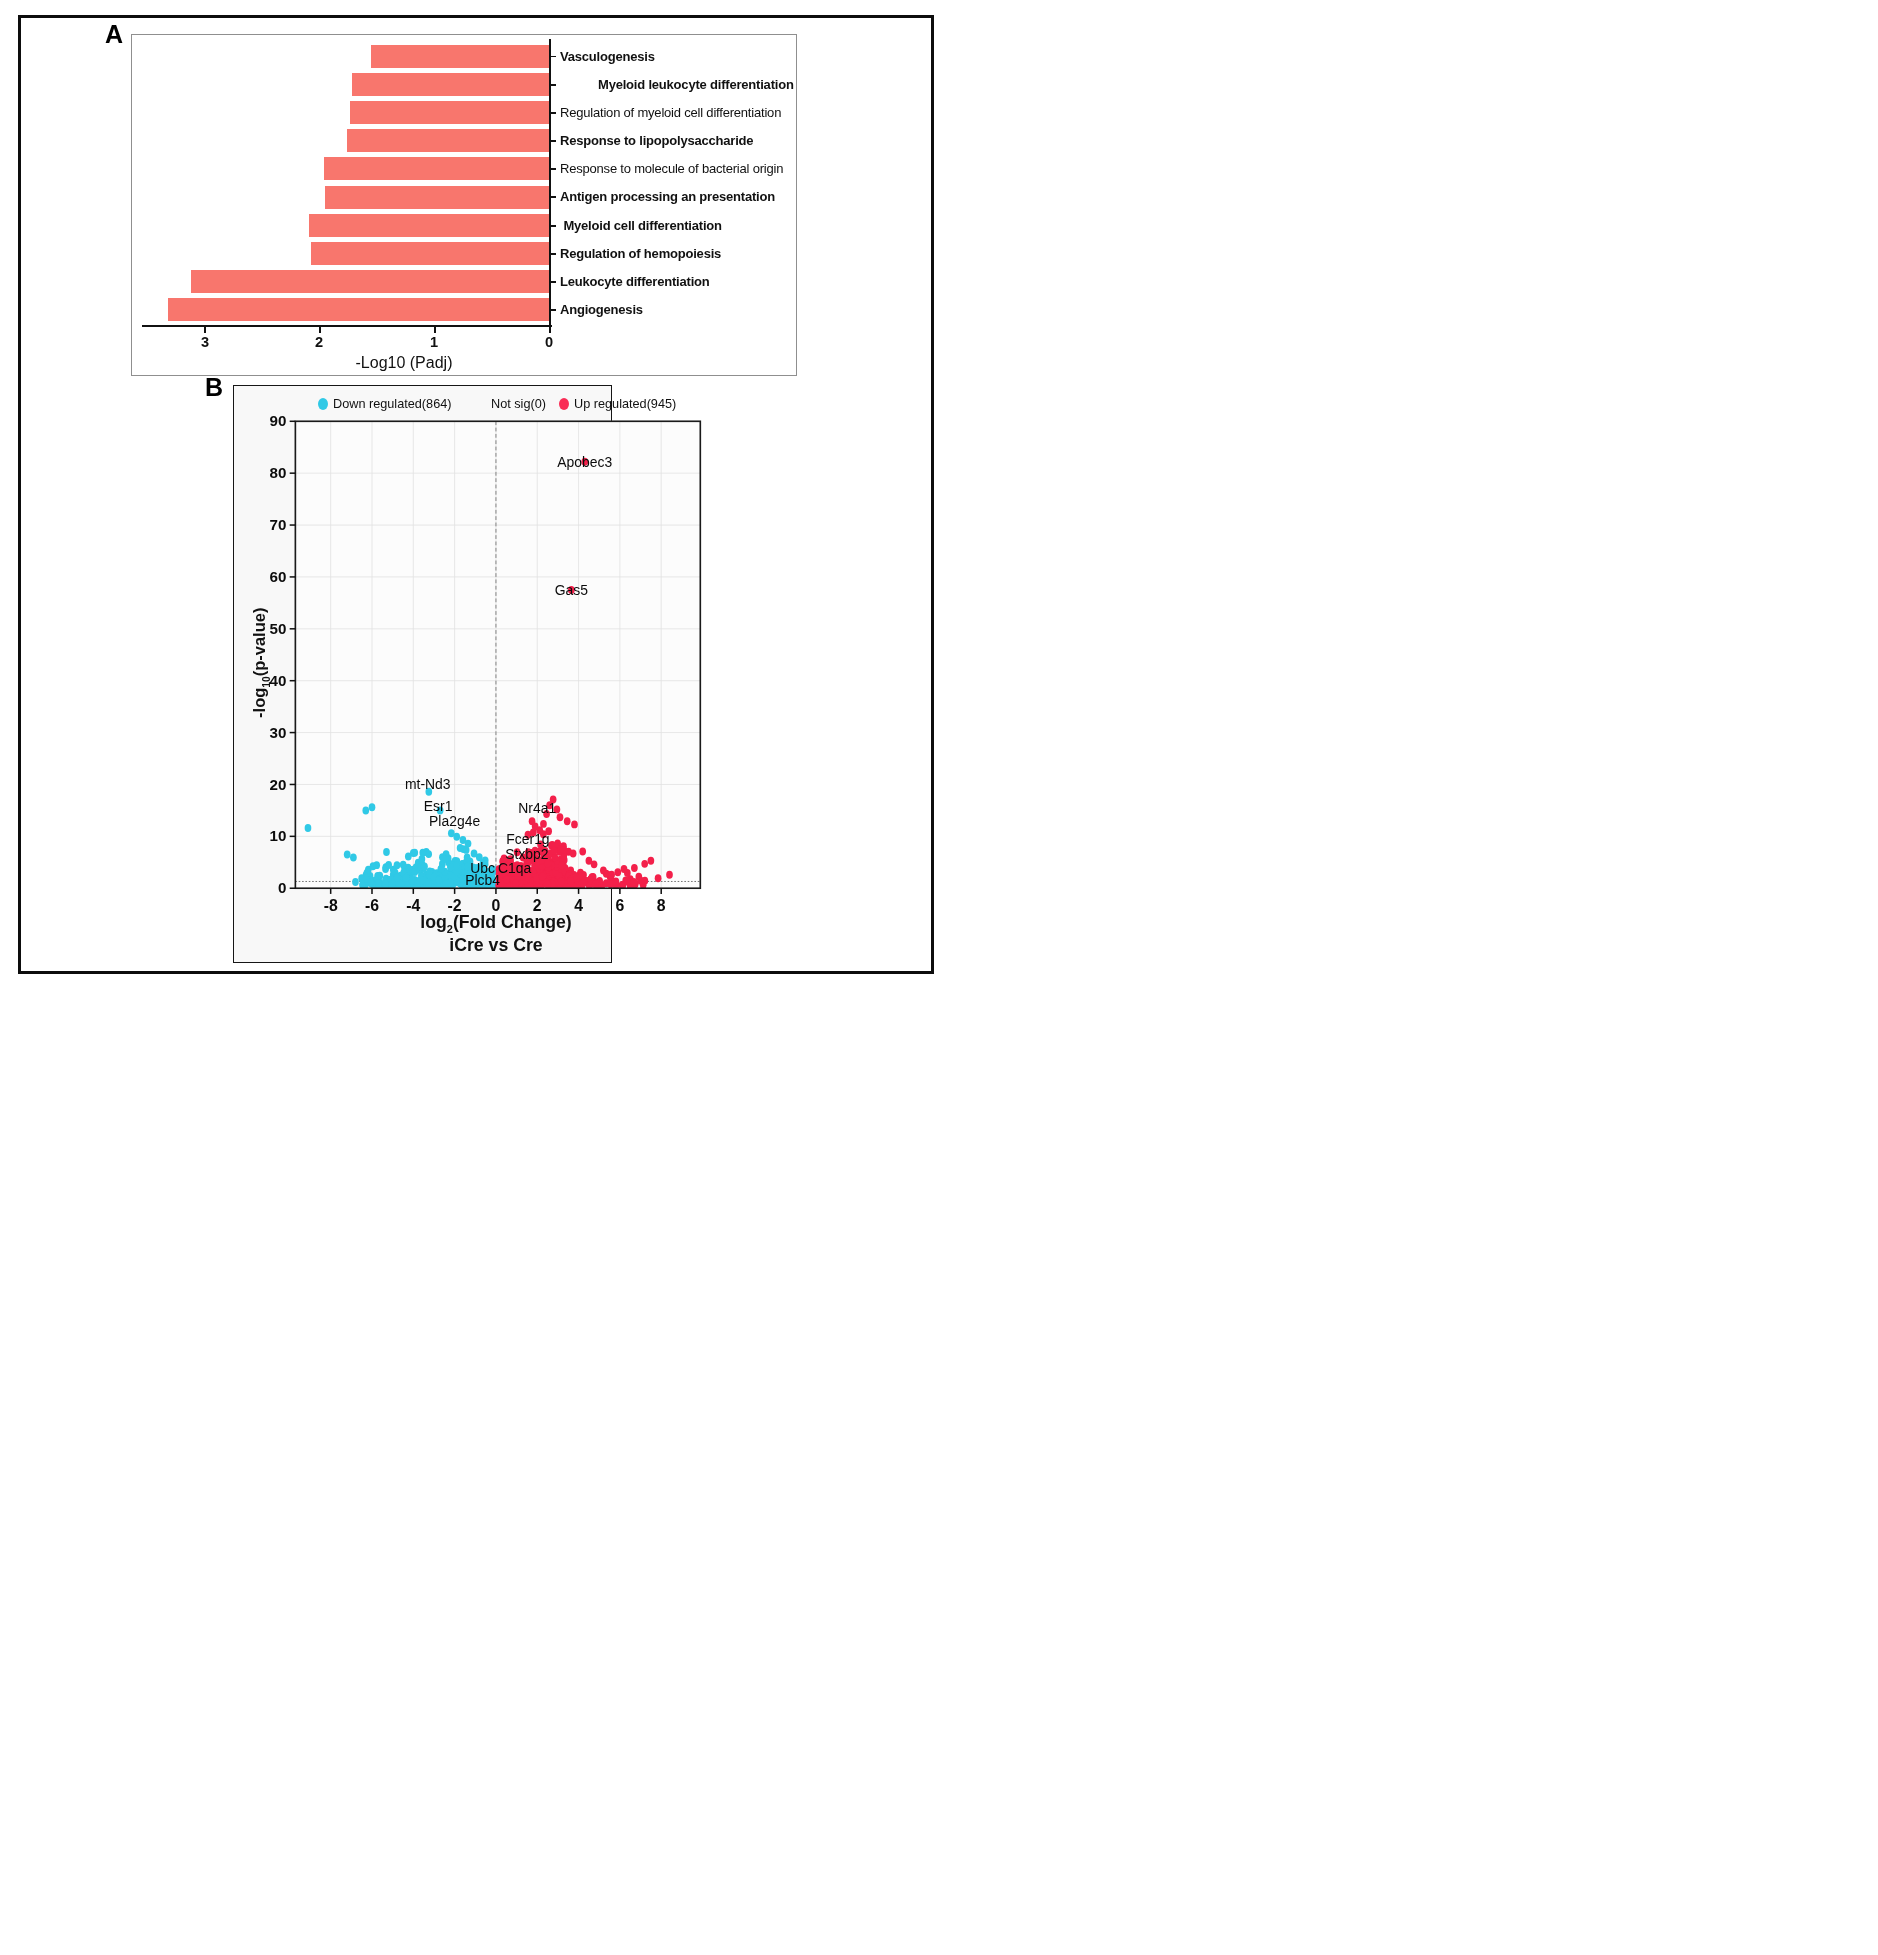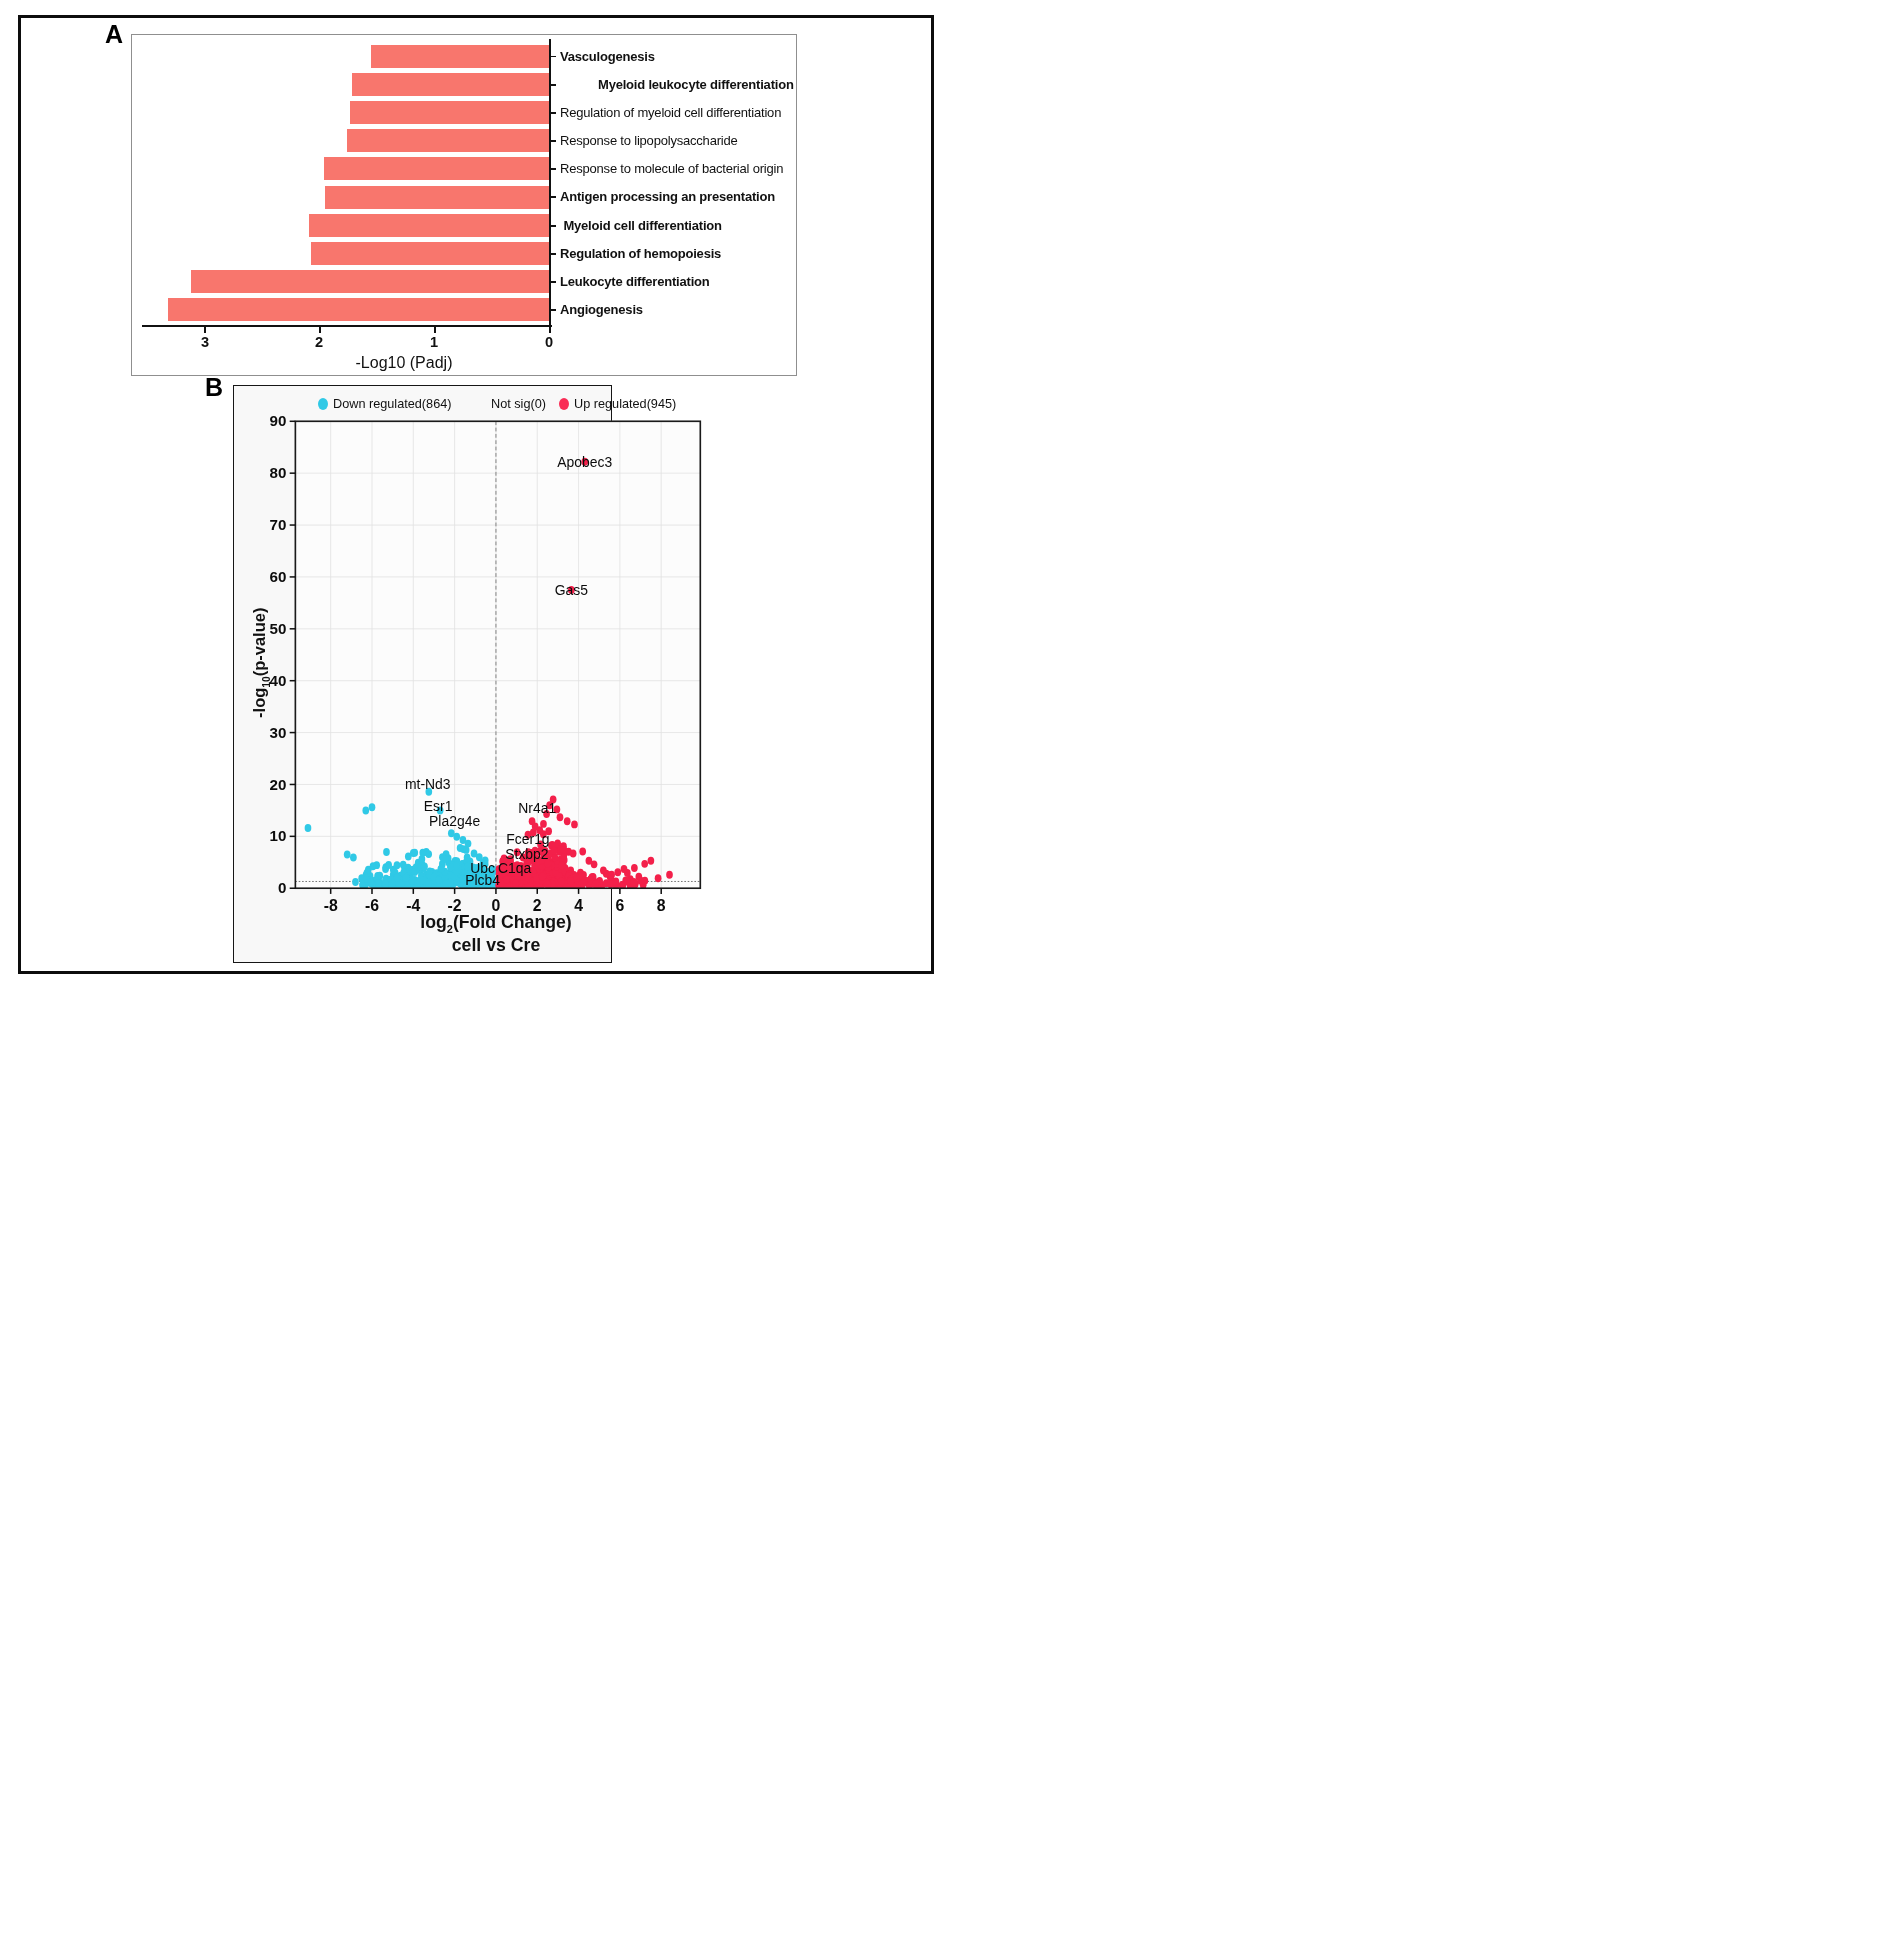--- a/index.html
+++ b/index.html
@@ -63,21 +63,21 @@
       <div class="a-ytick" style="left: 418px; top: 20.6px; width: 5.7px; height: 1.6px;"></div>
       <div class="a-label" style="left: 428px; top: 14.6px; font-weight: 700;">Vasculogenesis</div>
       <div class="a-bar" style="left: 220px; top: 38px; width: 198px; background: rgb(248, 118, 109);"></div>
       <div class="a-ytick" style="left: 418px; top: 49px; width: 5.7px; height: 1.6px;"></div>
       <div class="a-label" style="left: 428px; top: 43px; font-weight: 700; padding-left: 38px;">Myeloid leukocyte differentiation</div>
       <div class="a-bar" style="left: 218px; top: 66px; width: 200px; background: rgb(248, 118, 109);"></div>
       <div class="a-ytick" style="left: 418px; top: 77px; width: 5.7px; height: 1.6px;"></div>
       <div class="a-label" style="left: 428px; top: 71px; font-weight: 400;">Regulation of myeloid cell differentiation</div>
       <div class="a-bar" style="left: 215px; top: 94px; width: 202px; background: rgb(248, 118, 109);"></div>
       <div class="a-ytick" style="left: 418px; top: 105px; width: 5.7px; height: 1.6px;"></div>
-      <div class="a-label" style="left: 428px; top: 99px; font-weight: 400;">Response to lipopolysaccharide</div>
+      <div class="a-label" style="left: 428px; top: 99px; font-weight: 700;">Response to lipopolysaccharide</div>
       <div class="a-bar" style="left: 192px; top: 122px; width: 225px; background: rgb(248, 118, 109);"></div>
       <div class="a-ytick" style="left: 418px; top: 133px; width: 5.7px; height: 1.6px;"></div>
       <div class="a-label" style="left: 428px; top: 127px; font-weight: 400;">Response to molecule of bacterial origin</div>
       <div class="a-bar" style="left: 193px; top: 151px; width: 224px; background: rgb(248, 118, 109);"></div>
       <div class="a-ytick" style="left: 418px; top: 161px; width: 5.7px; height: 1.6px;"></div>
       <div class="a-label" style="left: 428px; top: 155px; font-weight: 700;">Antigen processing an presentation</div>
       <div class="a-bar" style="left: 177px; top: 179px; width: 240px; background: rgb(248, 118, 109);"></div>
       <div class="a-ytick" style="left: 418px; top: 190px; width: 5.7px; height: 1.6px;"></div>
       <div class="a-label" style="left: 428px; top: 184px; font-weight: 700;">&nbsp;Myeloid cell differentiation</div>
       <div class="a-bar" style="left: 179px; top: 207px; width: 239px; background: rgb(248, 118, 109);"></div>
@@ -1209,15 +1209,15 @@
       <text x="443.4" y="768.7" text-anchor="middle" font-size="22" fill="#0b0b0b">C1qa</text>
       <text x="392.8" y="788.4" text-anchor="middle" font-size="22" fill="#0b0b0b">Plcb4</text>
     </svg>
 
   <div class="b-ytitle">
     <span>-log</span><sub>10</sub><span>(p-value)</span>
   </div>
   <div class="b-xtitle">
     <span>log</span><sub>2</sub><span>(Fold Change)</span>
   </div>
-  <div class="b-xtitle2">cell vs Cre</div>
+  <div class="b-xtitle2">iCre vs Cre</div>
 </div>
 
 
 </body></html>

